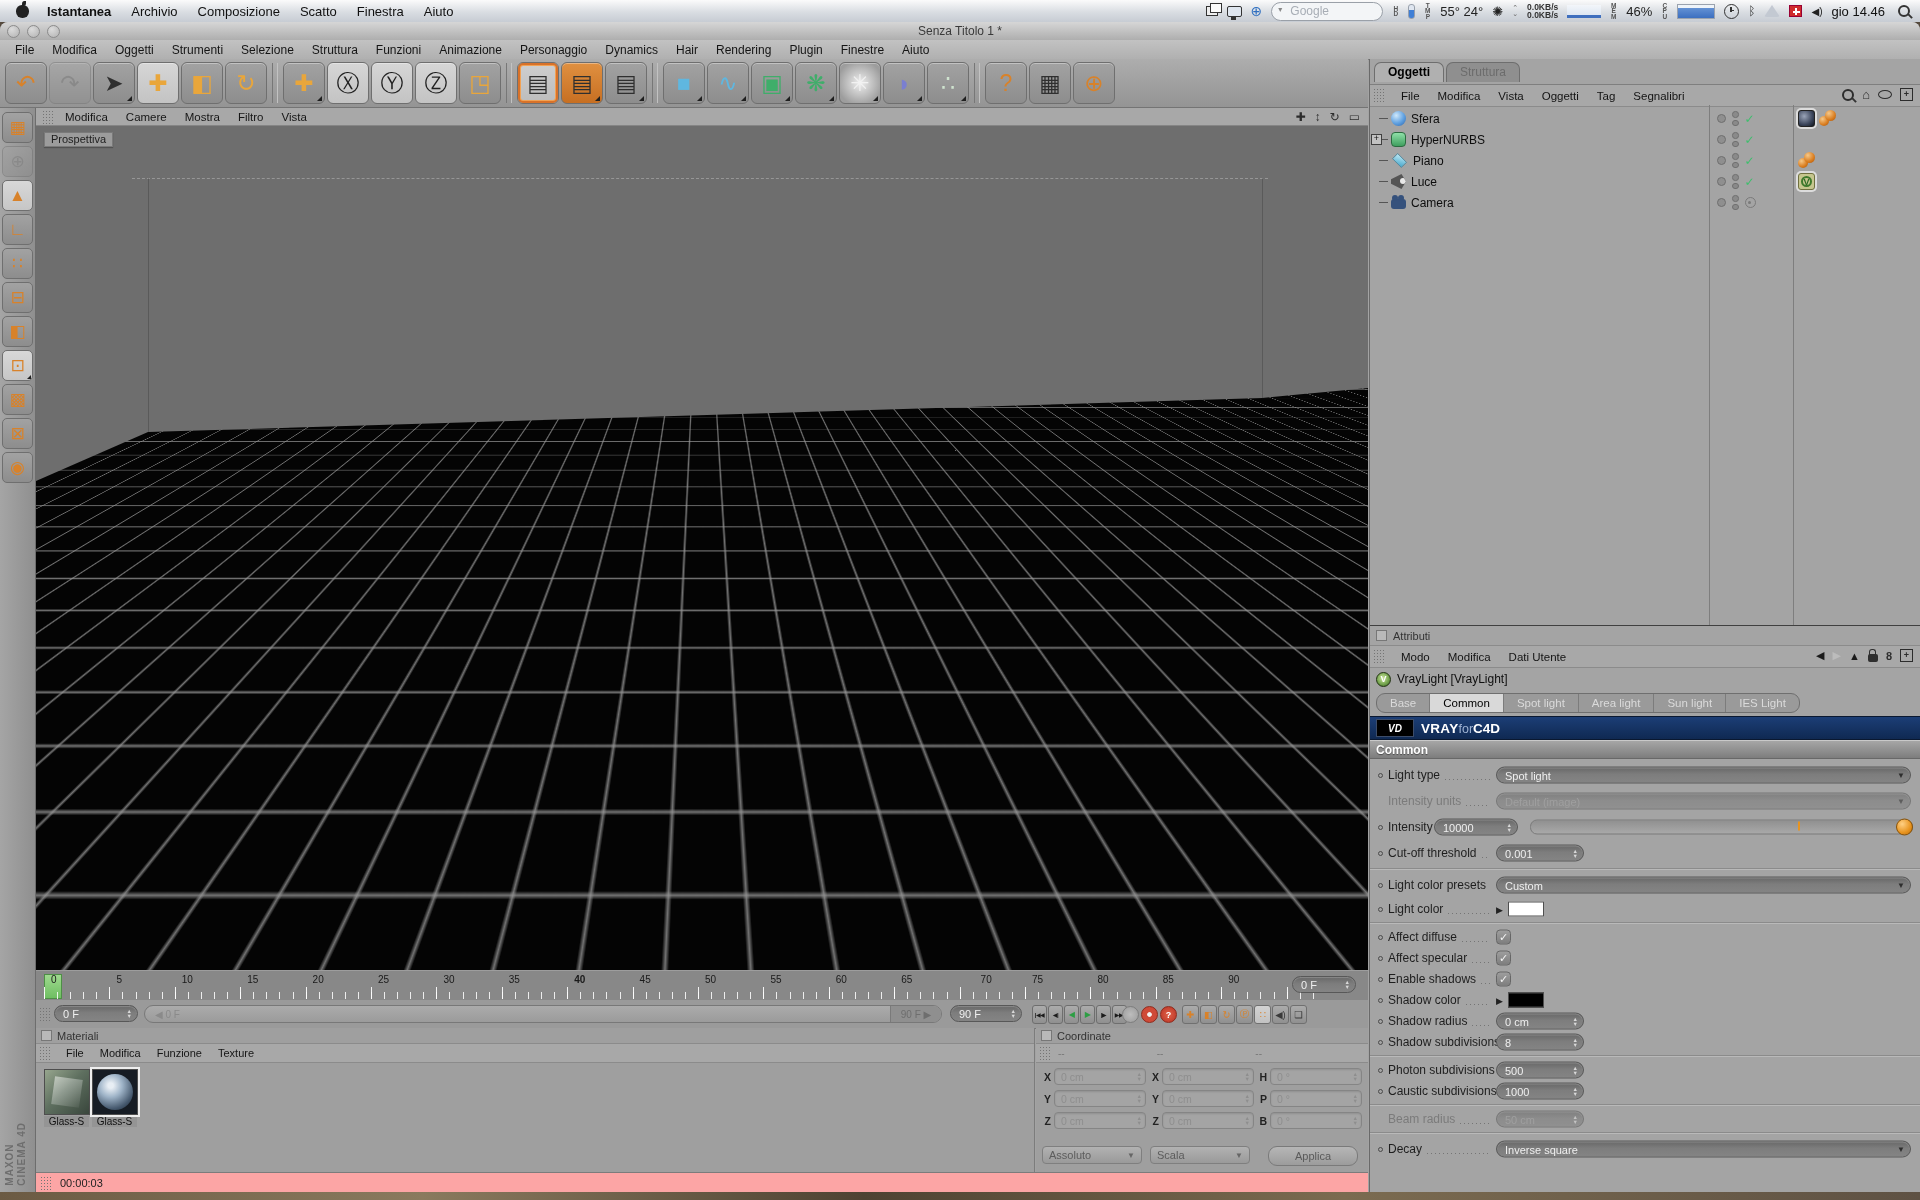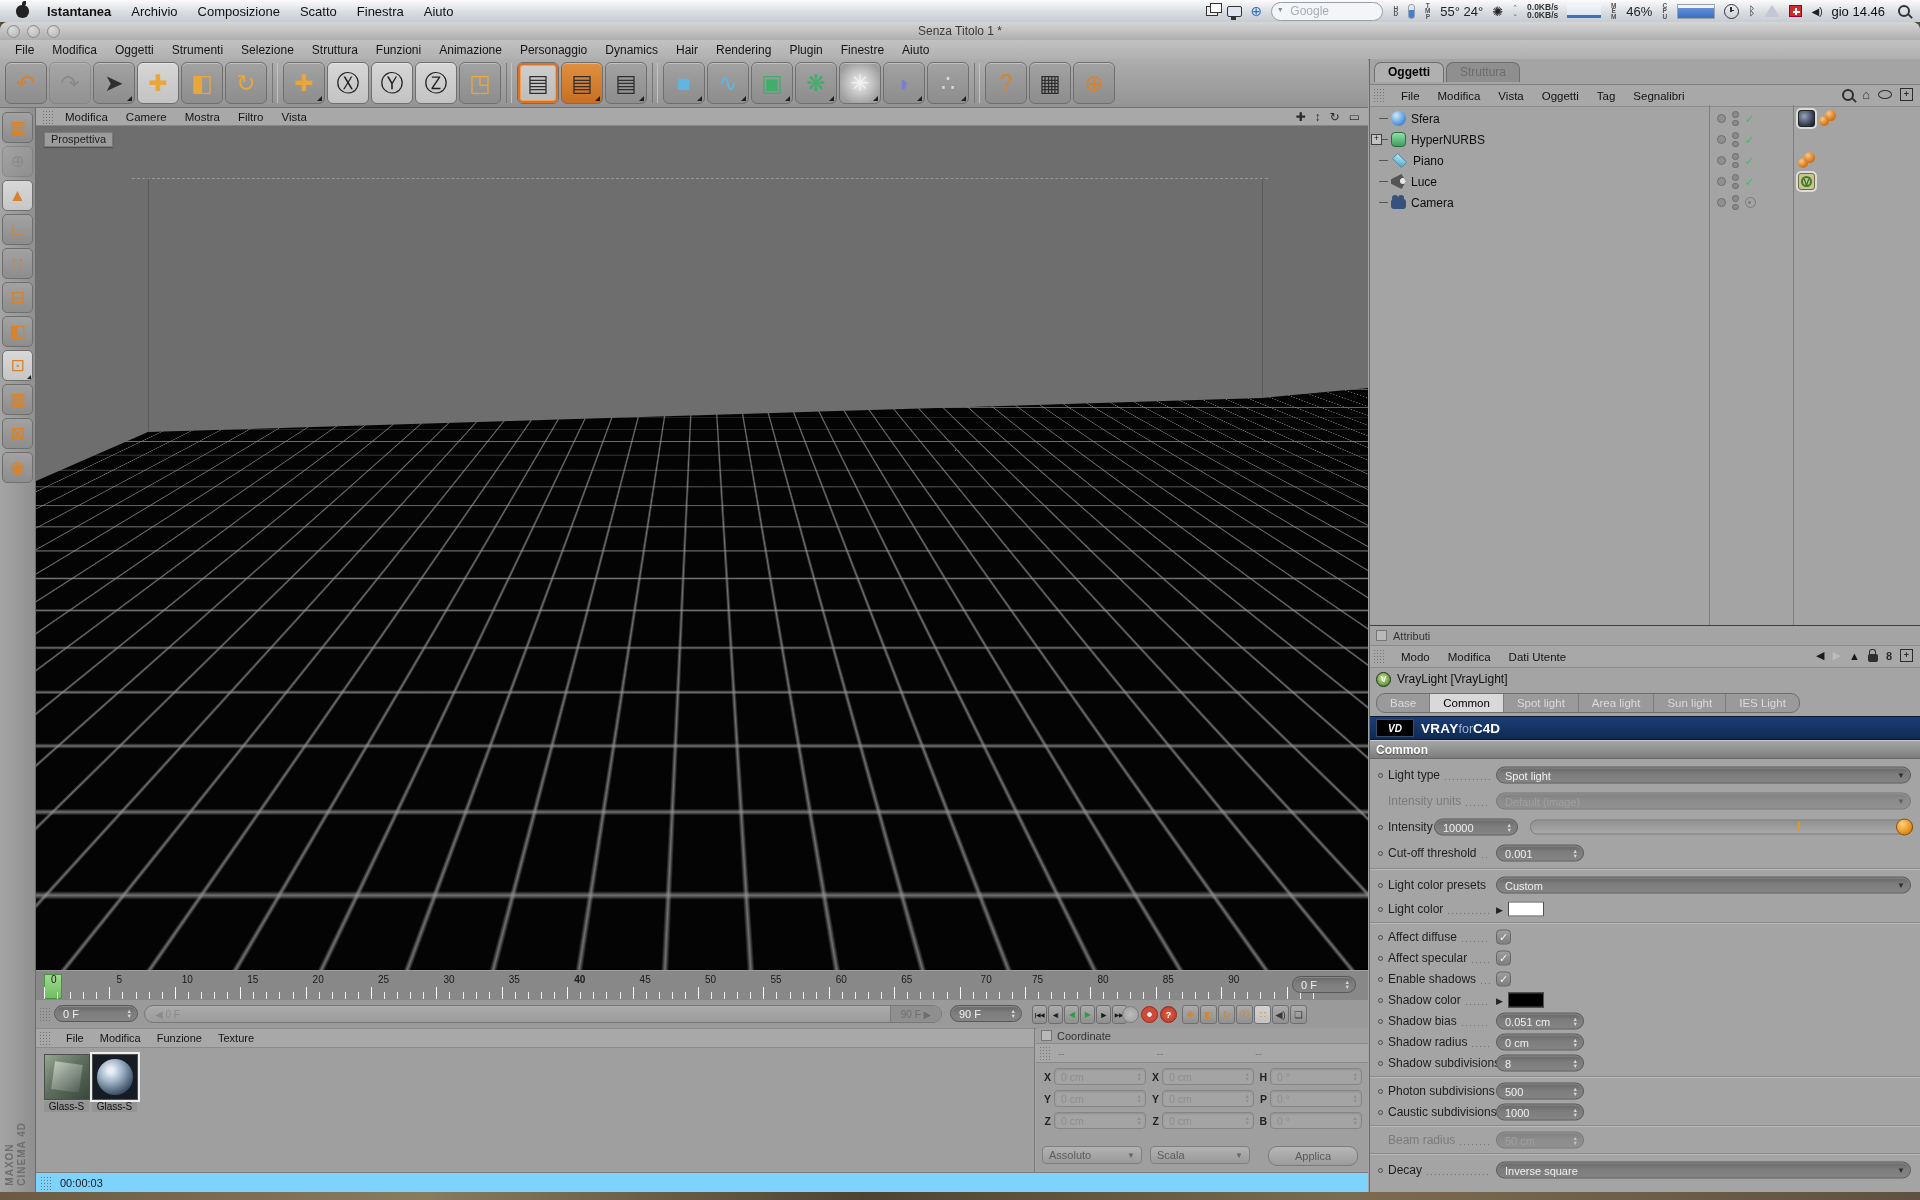--- a/index.html
+++ b/index.html
@@ -166,21 +166,21 @@
   .crow{display:flex;align-items:center;height:17px;margin-bottom:5px;gap:3px}
   .clab{width:9px;font-size:10.5px;font-weight:bold;color:#222;text-align:right}
   .cfield{flex:1;height:17px;border-radius:4px;background:#a4a4a4;border:1px solid #858585;box-sizing:border-box;
     color:#8e8e8e;font-size:10.5px;display:flex;align-items:center;padding:0 3px 0 6px;box-shadow:inset 0 1px 2px rgba(0,0,0,.12)}
   .cfield .ud{color:#8e8e8e}
   .cdd{position:absolute;height:18px;border-radius:4px;background:linear-gradient(#b2b2b2,#9a9a9a);border:1px solid #7f7f7f;
     font-size:11px;color:#5c5c5c;display:flex;align-items:center;padding:0 6px;box-sizing:border-box}
   .cdd .dda{margin-left:auto;font-size:8px;color:#666}
   #capply{position:absolute;height:18px;border-radius:9px;background:linear-gradient(#b6b6b6,#9c9c9c);border:1px solid #7a7a7a;
     color:#5a5a5a;font-size:11px;display:flex;align-items:center;justify-content:center}
-  #statusbar{position:absolute;top:1150px;left:36px;width:1332px;height:20px;background:#7dd3fc;border-top:1px solid #7c7c7c;
+  #statusbar{position:absolute;top:1150px;left:36px;width:1332px;height:20px;background:#fca5a5;border-top:1px solid #7c7c7c;
     display:flex;align-items:center;font-size:11px;color:#222}
   #statusbar .grip{position:static;margin:0 8px 0 4px}
   
   #rightpanel{position:absolute;top:37px;left:1369px;width:551px;height:1133px;background:#a4a4a4;border-left:1px solid #6a6a6a;overflow:hidden}
   #omtabs{position:absolute;top:3px;left:4px;display:flex;gap:2px}
   .omtab{padding:2px 13px 3px;font-size:12px;border:1px solid #6e6e6e;border-bottom:none;border-radius:7px 7px 0 0;background:#8f8f8f;color:#6c6c6c}
   .omtab.act{background:#b0b0b0;color:#000;font-weight:bold}
   #ommenu{position:absolute;top:25px;left:0;right:0;height:21px;background:#a8a8a8;border-top:1px solid #7f7f7f;border-bottom:1px solid #8b8b8b;
     display:flex;align-items:center;font-size:11.5px;color:#141414;padding-left:22px}
   #ommenu .mi{padding:0 9px}
@@ -595,20 +595,24 @@
         <div class="obtn">◧</div>
         <div class="obtn">↻</div>
         <div class="obtn">Ⓟ</div>
         <div class="obtn act">∷</div>
         <div class="obtn dark">◀)</div>
         <div class="obtn dark">❏</div>
       </div>
   </div>
 
   <div id="materials">
+    <div class="phead">
+      <span class="dockbox"></span>
+      <span>Materiali</span>
+    </div>
     <div class="pmenu">
       <span class="grip" style="top:2px"></span>
       <span id="mat-menu-items" style="display:flex">
           <span class="mi">File</span>
           <span class="mi">Modifica</span>
           <span class="mi">Funzione</span>
           <span class="mi">Texture</span>
         </span>
     </div>
     <div id="mthumbs">
@@ -1023,36 +1027,20 @@
               <span class="alead"></span>
             </span>
             <div class="actrl" style="display: flex; align-items: center;">
               <span class="swarr">▶</span>
               <span class="sw" style="background: rgb(0, 0, 0);"></span>
             </div>
           </div>
           <div class="arow stepper">
             <span class="albox">
               <span class="adot"></span>
-              <span class="alab">Shadow bias</span>
-              <span class="alead"></span>
-            </span>
-            <div class="actrl">
-              <div class="cap stw">
-                <span>0.051 cm</span>
-                <span class="ud">
-                  <span>▲</span>
-                  <span>▼</span>
-                </span>
-              </div>
-            </div>
-          </div>
-          <div class="arow stepper">
-            <span class="albox">
-              <span class="adot"></span>
               <span class="alab">Shadow radius</span>
               <span class="alead"></span>
             </span>
             <div class="actrl">
               <div class="cap stw">
                 <span>0 cm</span>
                 <span class="ud">
                   <span>▲</span>
                   <span>▼</span>
                 </span>

